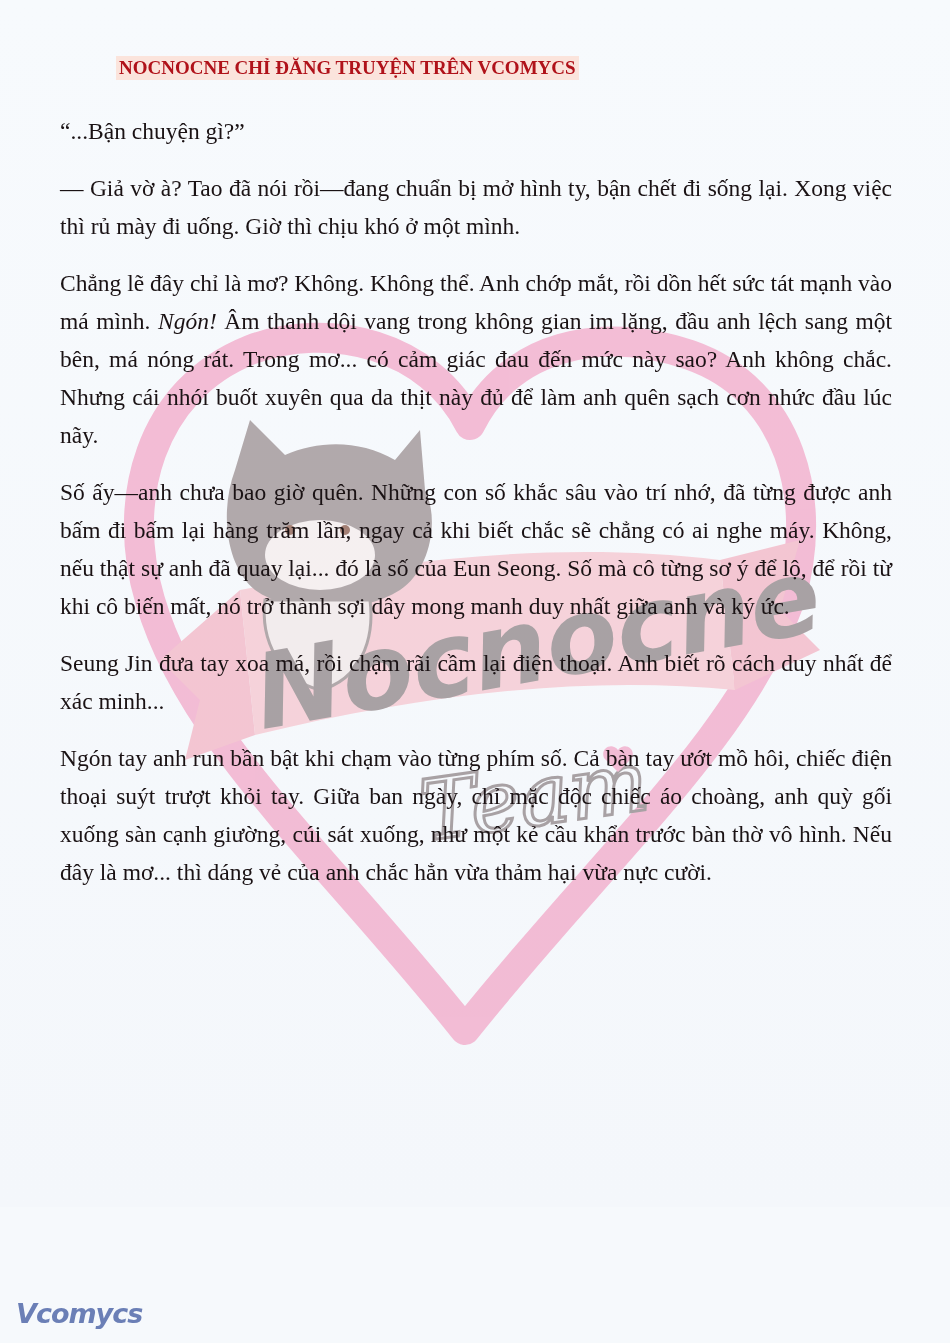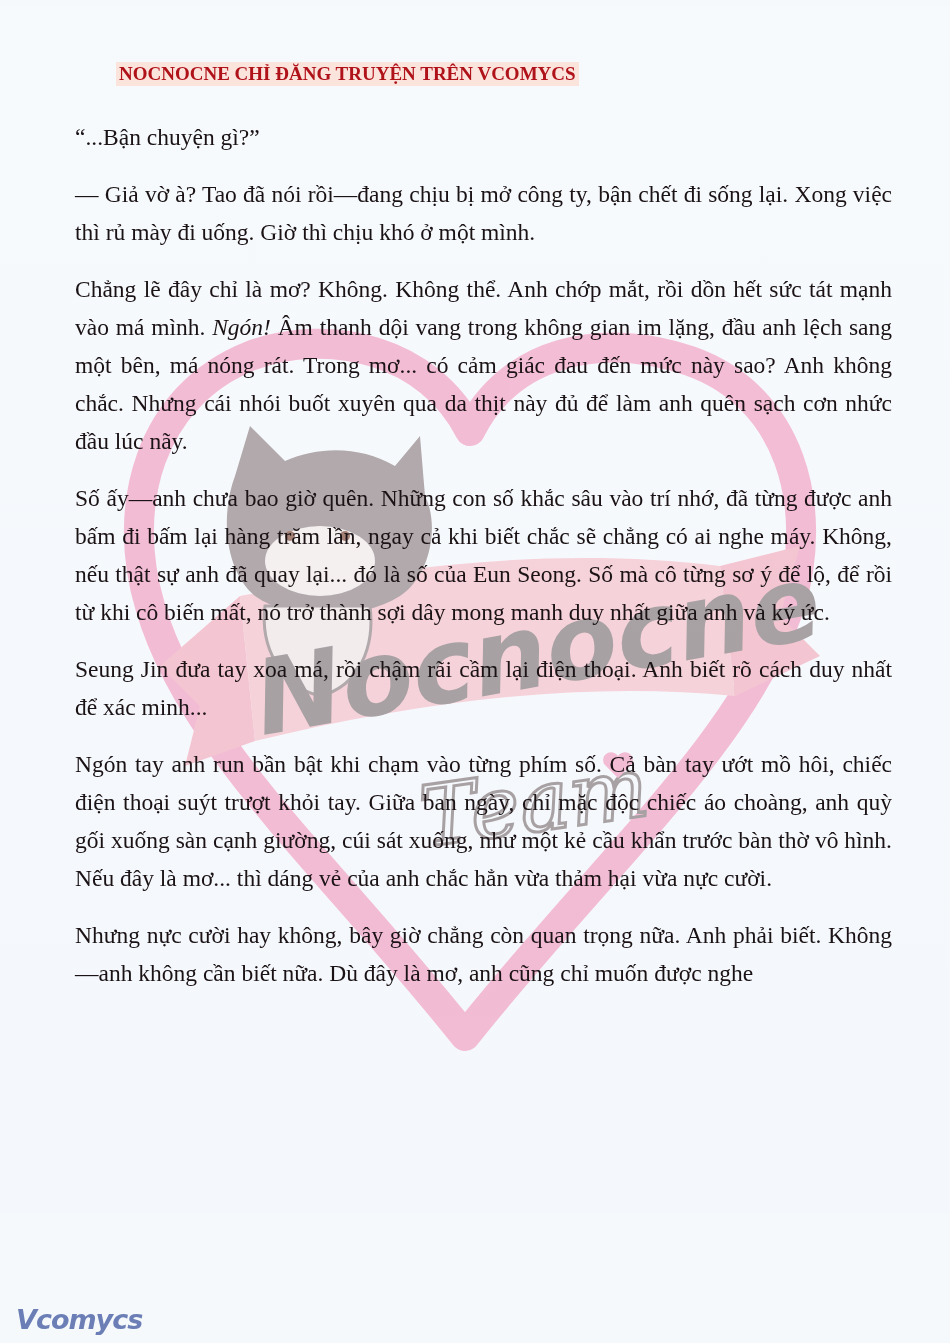--- a/index.html
+++ b/index.html
@@ -10,21 +10,21 @@
       width: 950px;
       height: 1343px;
       background: #f6f9fc;
       position: relative;
       overflow: hidden;
       font-family: "DejaVu Serif", "Liberation Serif", serif;
       color: #1a1214;
     }
     .page {
       position: absolute;
-      left: 0; top: 6px;
+      left: 0; top: 0;
       width: 950px;
       height: 1207px;
       background: linear-gradient(180deg, #f7fafd 0%, #f4f7fb 100%);
     }
     
     .header-banner {
       position: absolute;
       left: 116px;
       top: 56px;
       height: 24px;
@@ -53,21 +53,21 @@
       position: absolute;
       left: 60px;
       top: 112px;
       width: 832px;
       z-index: 2;
       font-family: "Liberation Serif", "DejaVu Serif", serif;
       font-size: 23.5px;
       line-height: 38px;
     }
     .para {
-      margin: 0 0 19px 15px;
+      margin: 0 0 19px 0;
       text-align: justify;
       text-align-last: left;
     }
     .para.quote { margin-bottom: 19px; }
     .para em { font-style: italic; }
     
     .footer-logo {
       position: absolute;
       left: 16px;
       top: 1294px;
@@ -119,25 +119,24 @@
       <text x="250" y="690" font-family="DejaVu Sans, sans-serif" font-weight="bold" font-style="italic" font-size="104" fill="#8f8587" transform="rotate(-10 480 640)">Nocnocne</text>
 
       <text x="420" y="830" font-family="DejaVu Serif, serif" font-style="italic" font-size="84" fill="none" stroke="#8f8587" stroke-width="3" transform="rotate(-8 500 800)">Team</text>
 
       <path d="M 618 750 c -6 -8 -18 -2 -14 8 l 14 14 l 14 -14 c 4 -10 -8 -16 -14 -8 z" fill="#f2a8c8"></path>
     </g>
   </svg>
 
   <div class="content">
     <p class="para quote">“...Bận chuyện gì?”</p>
-    <p class="para">— Giả vờ à? Tao đã nói rồi—đang chịu bị mở công ty, bận chết đi sống lại. Xong việc thì rủ mày đi uống. Giờ thì chịu khó ở một mình.</p>
+    <p class="para">— Giả vờ à? Tao đã nói rồi—đang chuẩn bị mở hình ty, bận chết đi sống lại. Xong việc thì rủ mày đi uống. Giờ thì chịu khó ở một mình.</p>
     <p class="para"><span>Chẳng lẽ đây chỉ là mơ? Không. Không thể. Anh chớp mắt, rồi dồn hết sức tát mạnh vào má mình. </span><em>Ngón!</em><span> Âm thanh dội vang trong không gian im lặng, đầu anh lệch sang một bên, má nóng rát. Trong mơ... có cảm giác đau đến mức này sao? Anh không chắc. Nhưng cái nhói buốt xuyên qua da thịt này đủ để làm anh quên sạch cơn nhức đầu lúc nãy.</span></p>
     <p class="para">Số ấy—anh chưa bao giờ quên. Những con số khắc sâu vào trí nhớ, đã từng được anh bấm đi bấm lại hàng trăm lần, ngay cả khi biết chắc sẽ chẳng có ai nghe máy. Không, nếu thật sự anh đã quay lại... đó là số của Eun Seong. Số mà cô từng sơ ý để lộ, để rồi từ khi cô biến mất, nó trở thành sợi dây mong manh duy nhất giữa anh và ký ức.</p>
     <p class="para">Seung Jin đưa tay xoa má, rồi chậm rãi cầm lại điện thoại. Anh biết rõ cách duy nhất để xác minh...</p>
     <p class="para">Ngón tay anh run bần bật khi chạm vào từng phím số. Cả bàn tay ướt mồ hôi, chiếc điện thoại suýt trượt khỏi tay. Giữa ban ngày, chỉ mặc độc chiếc áo choàng, anh quỳ gối xuống sàn cạnh giường, cúi sát xuống, như một kẻ cầu khẩn trước bàn thờ vô hình. Nếu đây là mơ... thì dáng vẻ của anh chắc hẳn vừa thảm hại vừa nực cười.</p>
-    <p class="para">Nhưng nực cười hay không, bây giờ chẳng còn quan trọng nữa. Anh phải biết. Không—anh không cần biết nữa. Dù đây là mơ, anh cũng chỉ muốn được nghe</p>
   </div>
 
   <div class="footer-logo">
     <span class="footer-logo-text">Vcomycs</span>
   </div>
 
 </div>
 
 </body></html>

